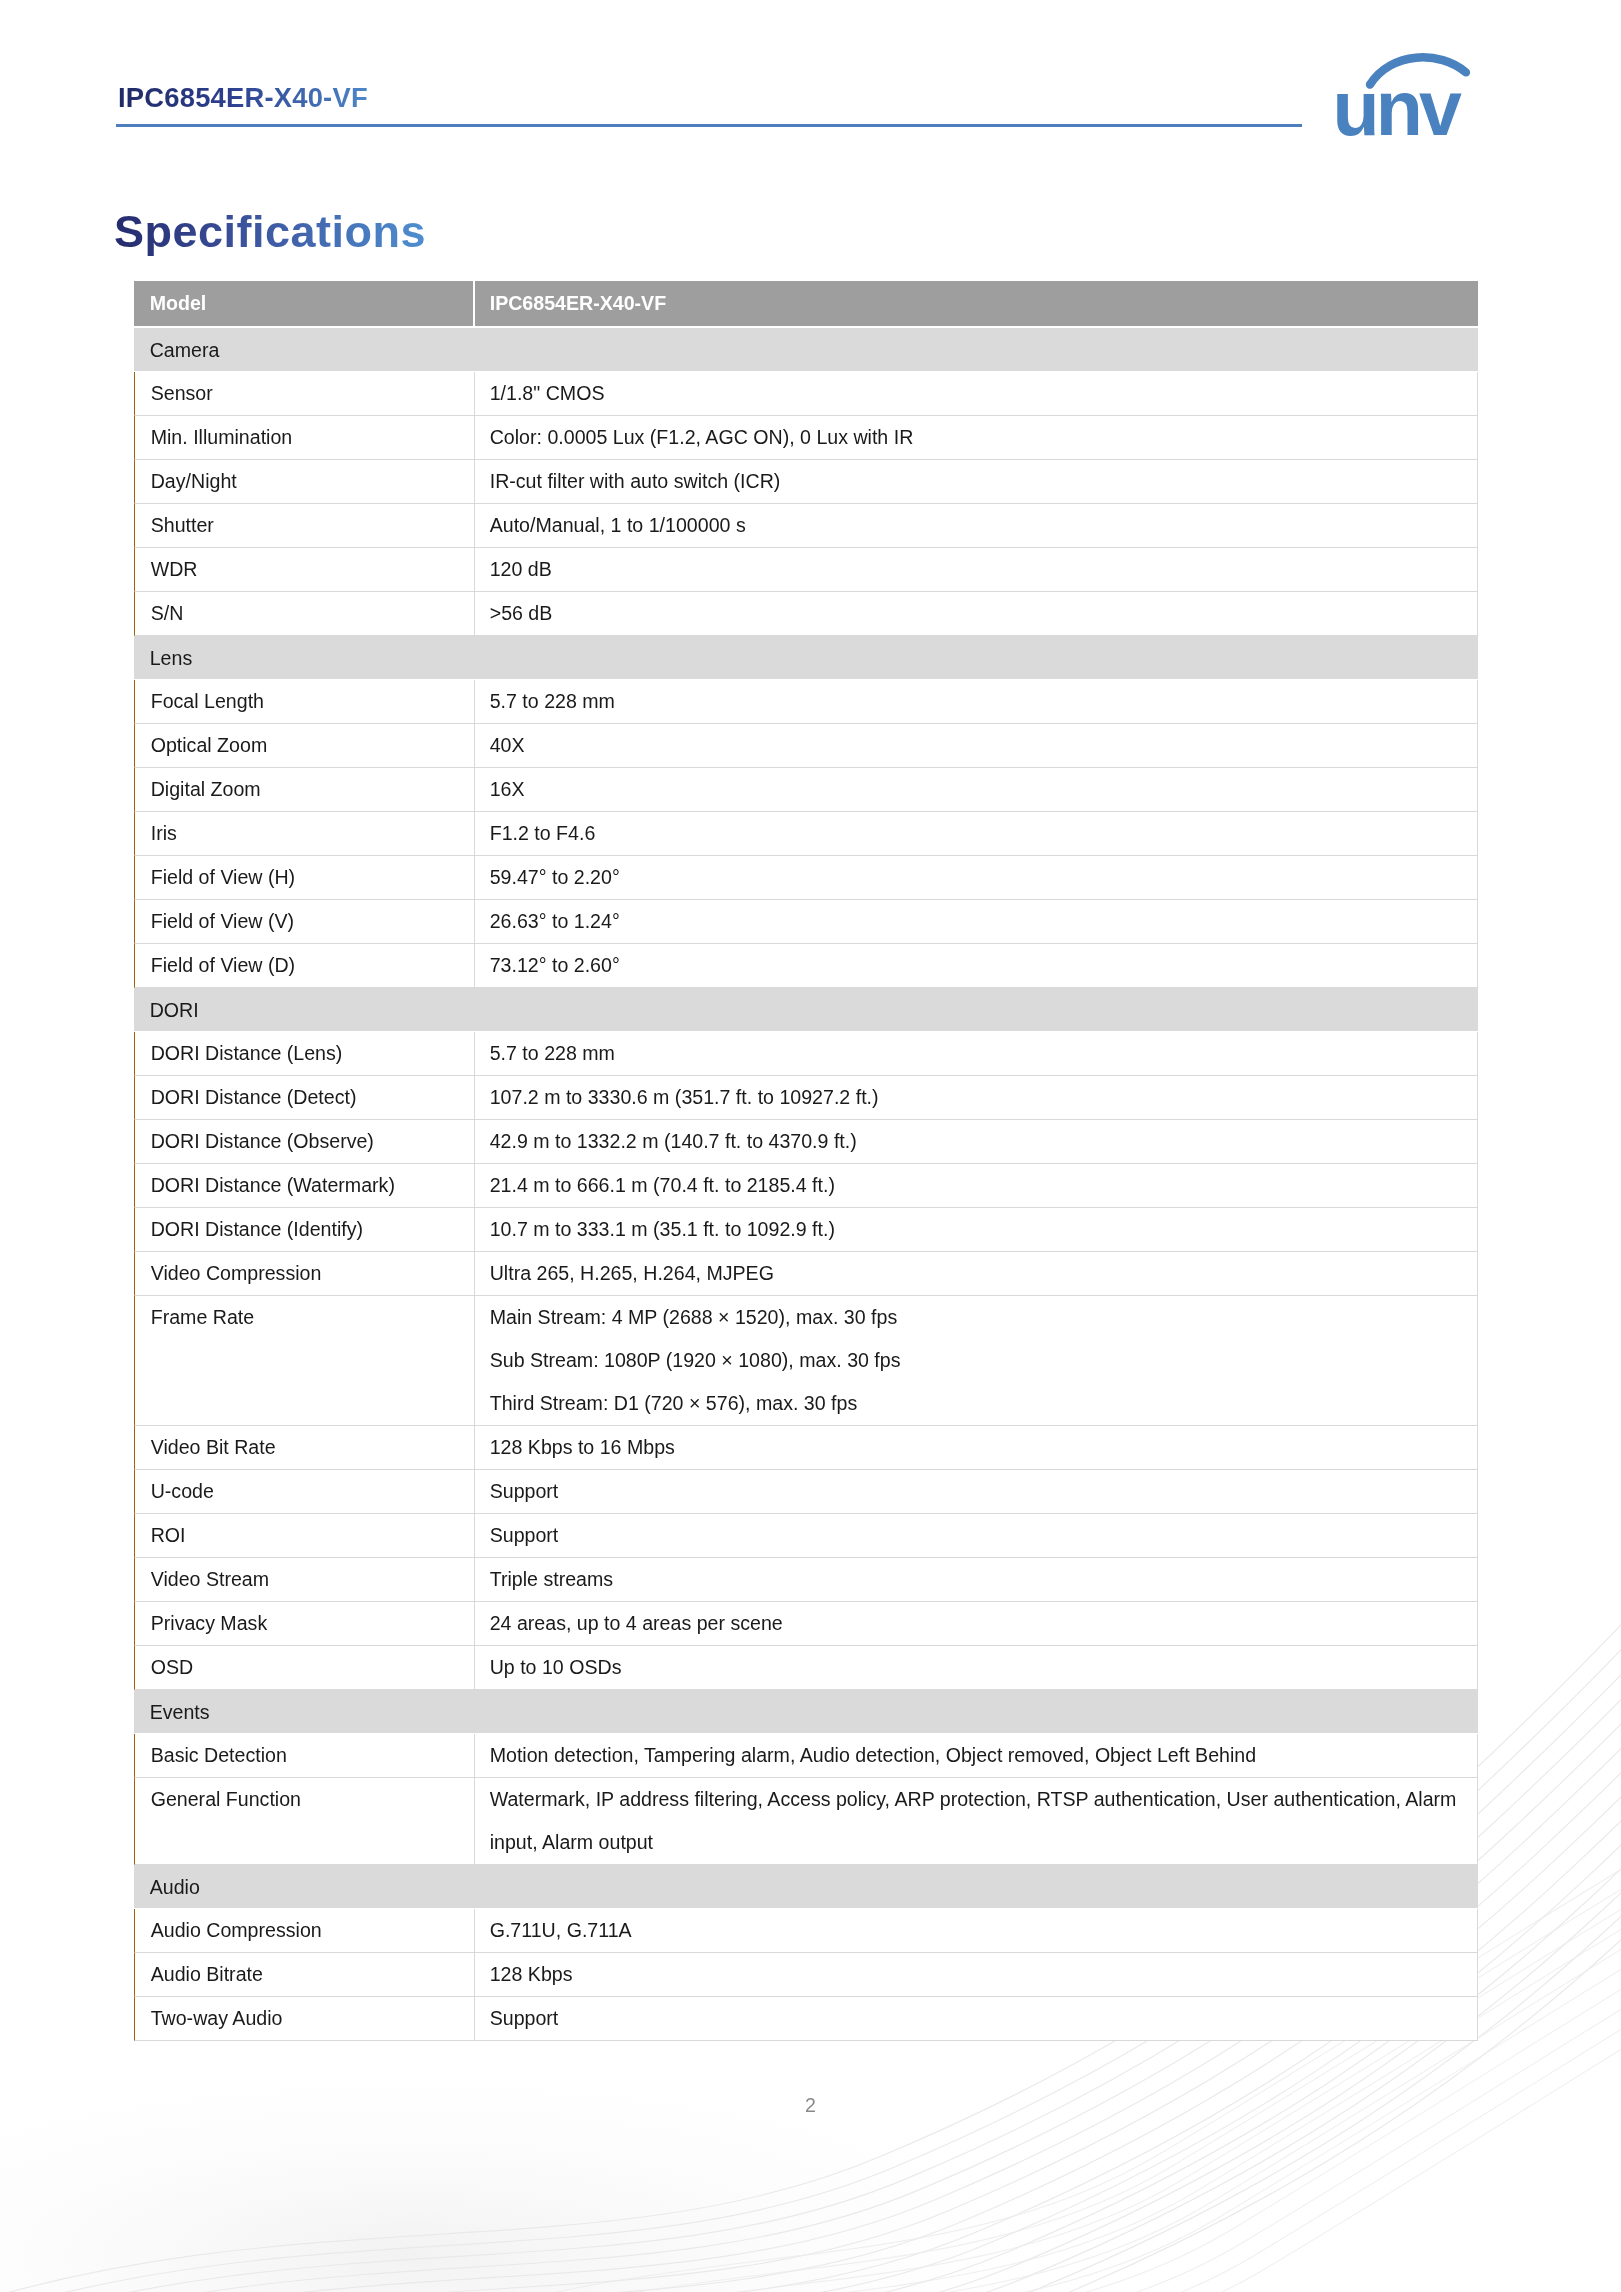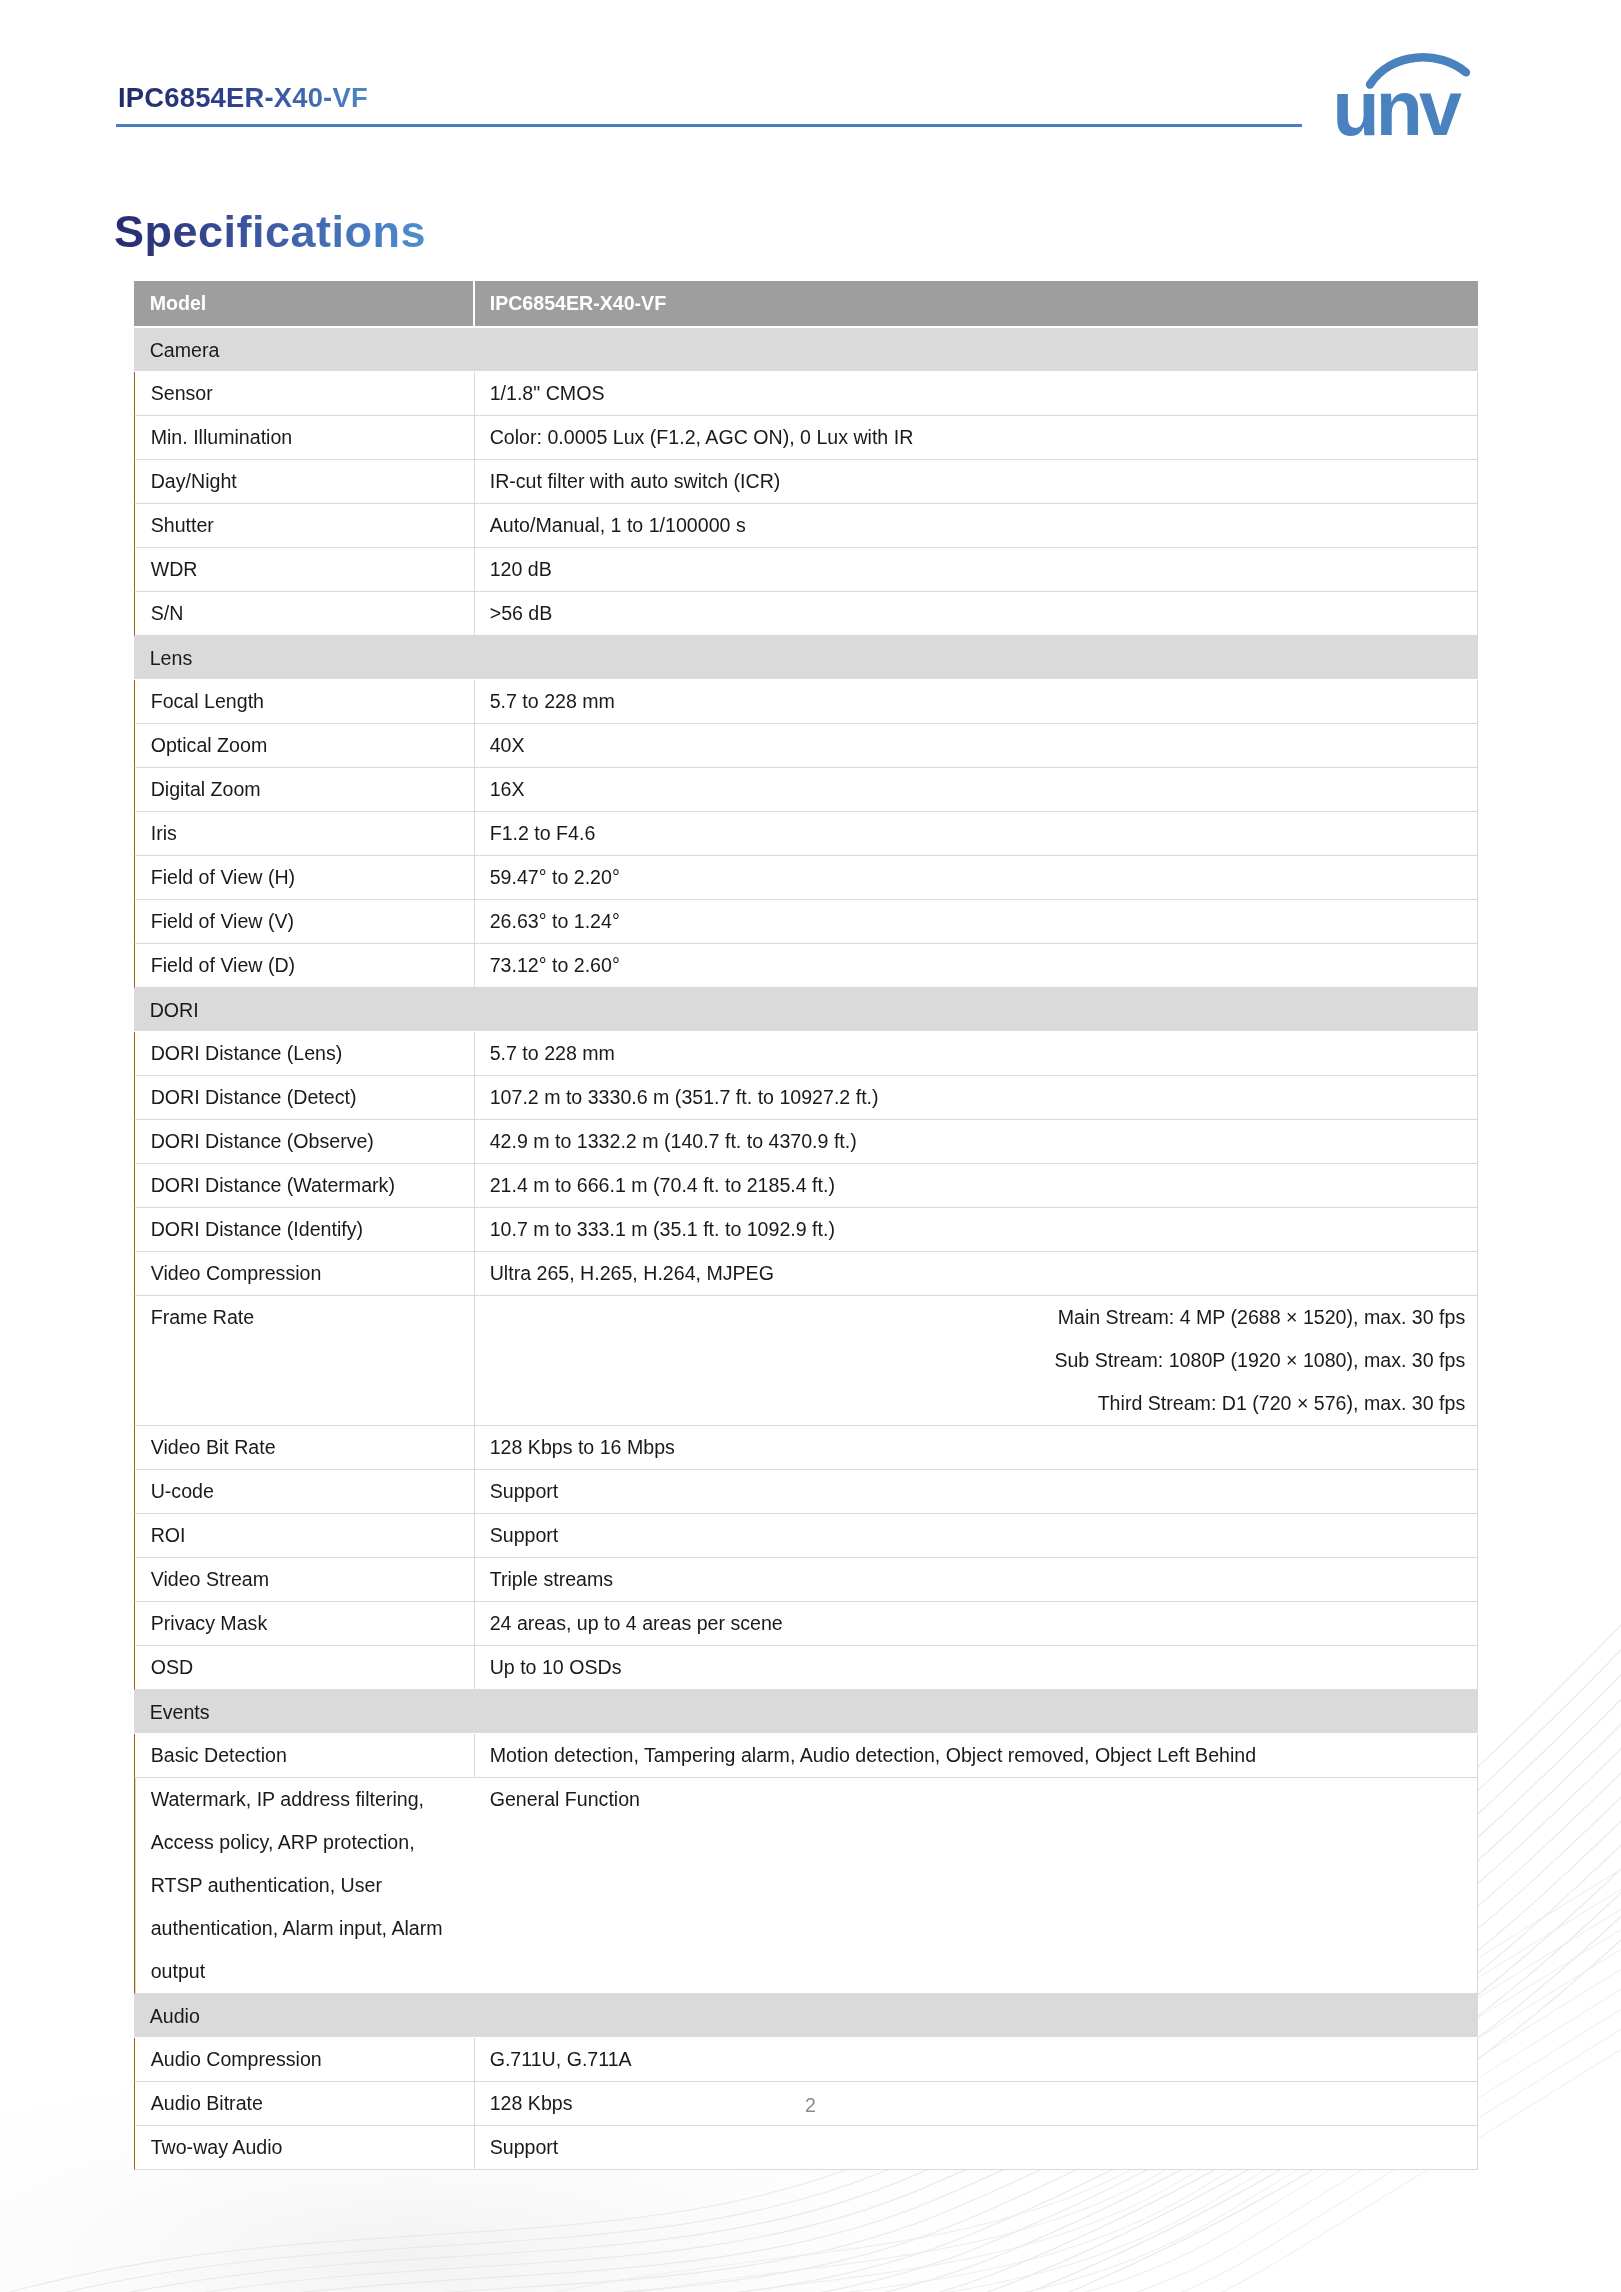--- a/index.html
+++ b/index.html
@@ -49,21 +49,21 @@
   }
   .data-row {
     display:grid; grid-template-columns:339px 1fr;
     background:#ffffff;
     border-bottom:1px solid #d9d9d9;
     border-left:1px solid #a16207;
     border-right:1px solid #d9d9d9;
   }
   .data-row .cell { line-height:43px; padding-left:15.7px; }
   .data-row .value { border-left:1px solid #d9d9d9; padding-left:14.7px; padding-right:11.8px; }
-  .data-row .vline { line-height:43px;text-align:right; }
+  .data-row .vline { line-height:43px; }
   
   .page-number {
     position:absolute; left:0; right:0; top:2094px;
     text-align:center; font-size:19.6px; color:#8a8a8a; z-index:2;
   }
   .waves { position:absolute; left:0; bottom:0; z-index:1; pointer-events:none; }
 </style>
 </head>
 <body>
 
@@ -195,22 +195,22 @@
         <div class="data-row">
           <div class="cell label">OSD</div>
           <div class="cell value">Up to 10 OSDs</div>
         </div>
         <div class="sec-row">Events</div>
         <div class="data-row">
           <div class="cell label">Basic Detection</div>
           <div class="cell value">Motion detection, Tampering alarm, Audio detection, Object removed, Object Left Behind</div>
         </div>
         <div class="data-row">
+          <div class="cell label">General Function</div>
           <div class="cell value">Watermark, IP address filtering, Access policy, ARP protection, RTSP authentication, User authentication, Alarm input, Alarm output</div>
-          <div class="cell label">General Function</div>
         </div>
         <div class="sec-row">Audio</div>
         <div class="data-row">
           <div class="cell label">Audio Compression</div>
           <div class="cell value">G.711U, G.711A</div>
         </div>
         <div class="data-row">
           <div class="cell label">Audio Bitrate</div>
           <div class="cell value">128 Kbps</div>
         </div>

